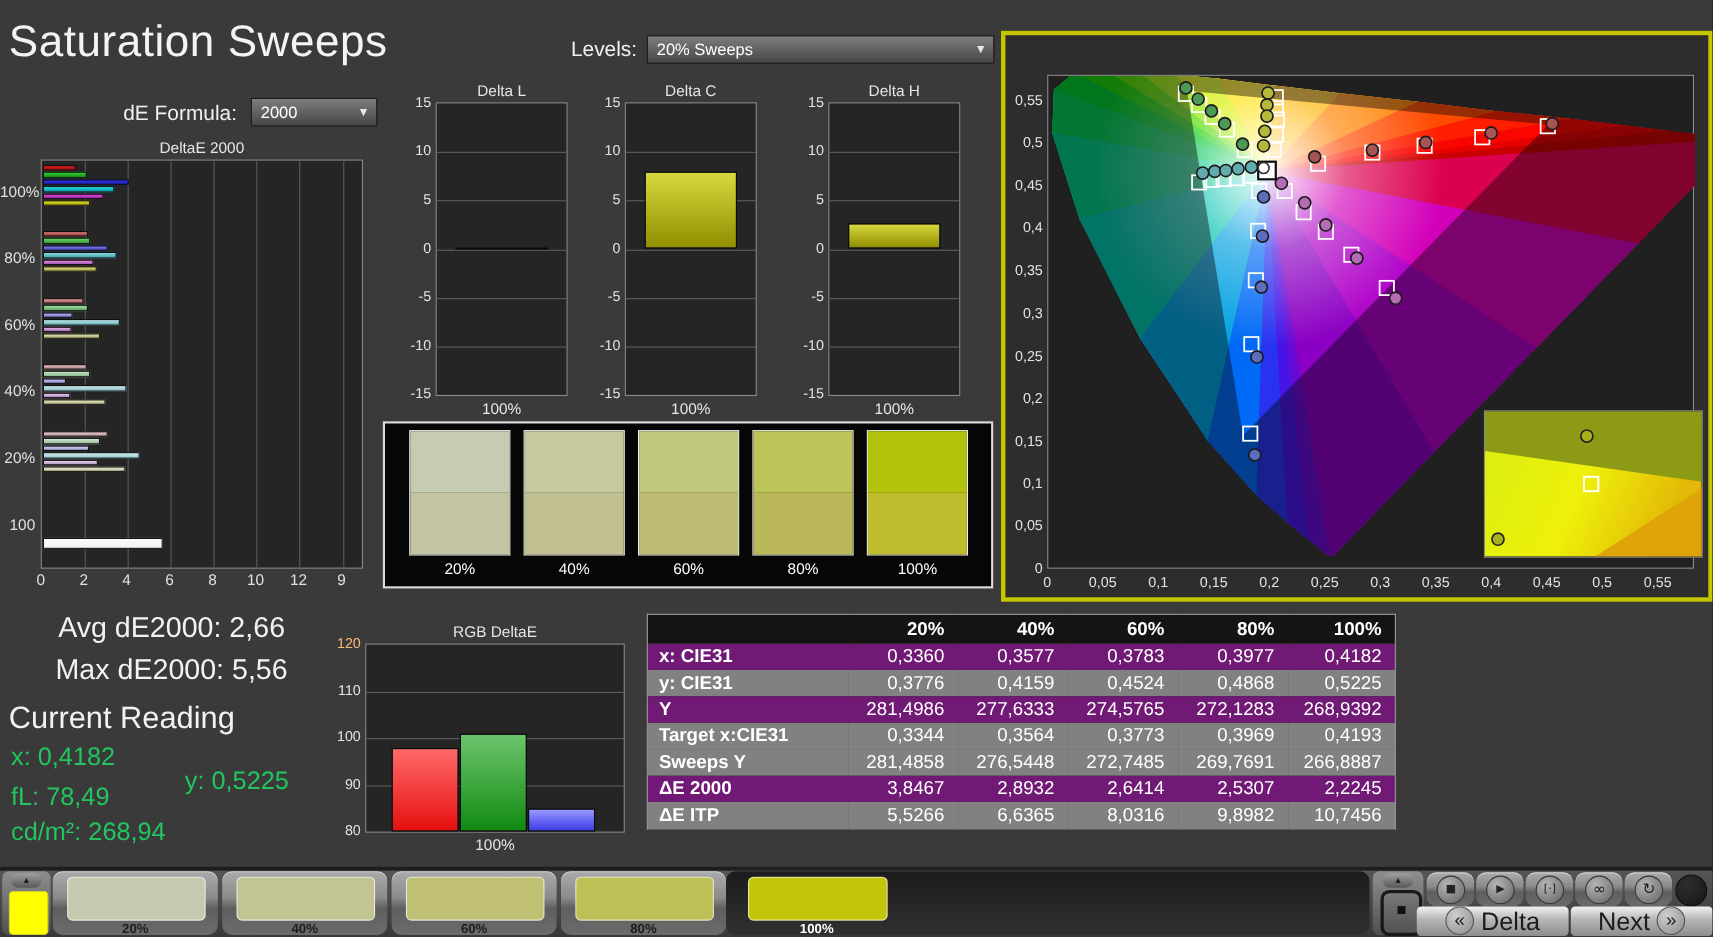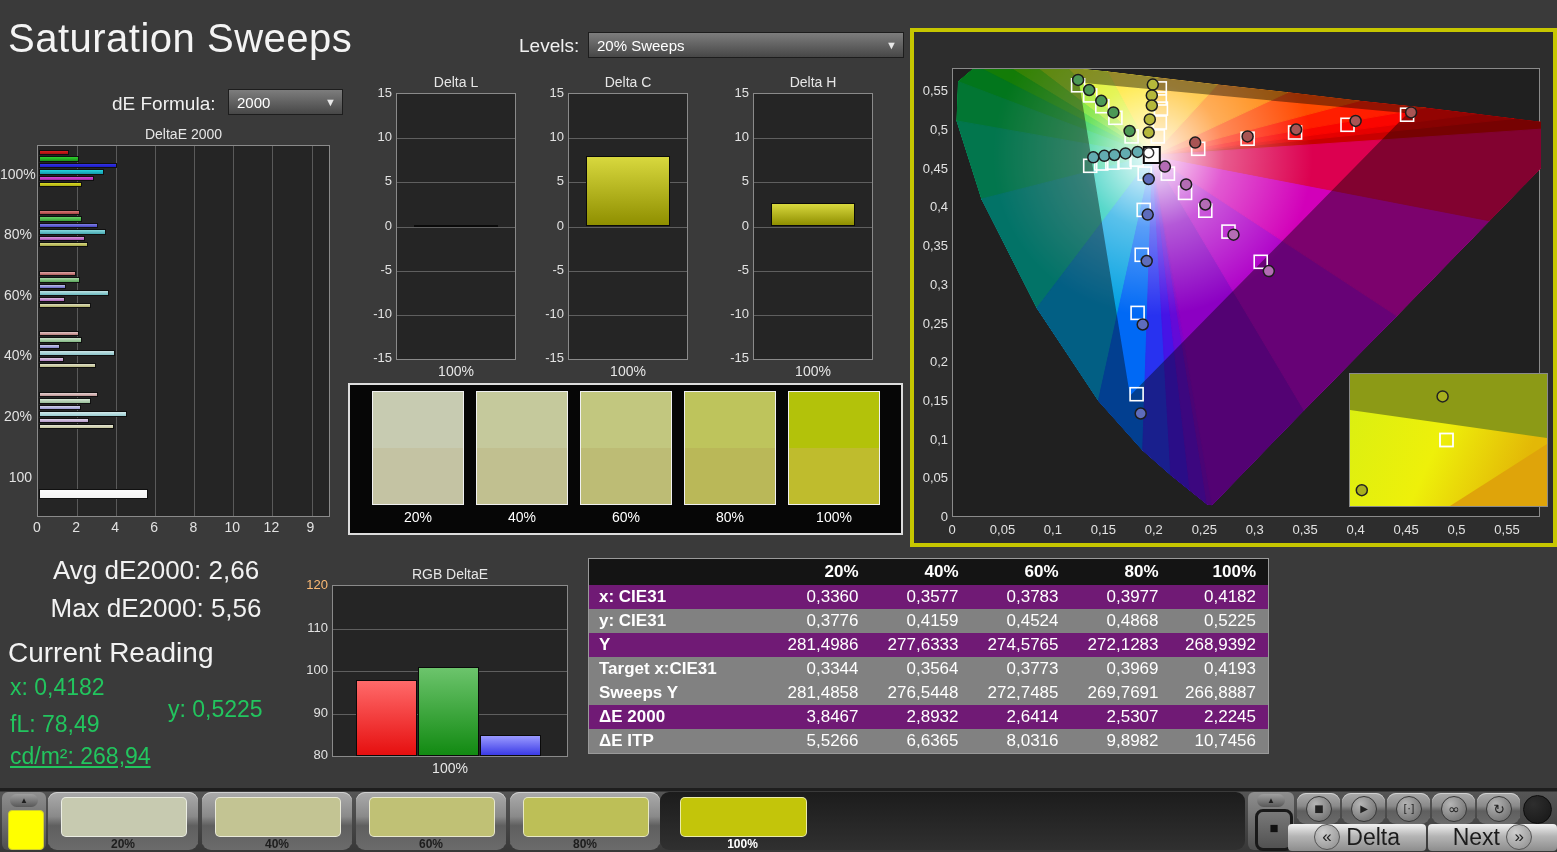--- a/index.html
+++ b/index.html
@@ -353,21 +353,21 @@
       <div style="position: absolute; left: 0px; top: 438.3px; width: 34px; text-align: right; font-size: 13px; color: rgb(226, 226, 226);">0,05</div>
       <div style="position: absolute; left: 0px; top: 477px; width: 34px; text-align: right; font-size: 13px; color: rgb(226, 226, 226);">0</div>
     </div>
 
   <div class="abs bigtxt" style="left:0;top:555px;width:312px;text-align:center;">Avg dE2000: 2,66</div>
   <div class="abs bigtxt" style="left:0;top:593px;width:312px;text-align:center;">Max dE2000: 5,56</div>
   <div class="abs bigtxt" style="left:8px;top:637px;font-size:28px;">Current Reading</div>
   <div class="abs medtxt" style="left:10px;top:674px;">x: 0,4182</div>
   <div class="abs medtxt" style="left:168px;top:696px;">y: 0,5225</div>
   <div class="abs medtxt" style="left:10px;top:711px;">fL: 78,49</div>
-  <div class="abs medtxt" style="left:10px;top:743px;text-decoration:underline;">cd/m²: 268,94</div>
+  <div class="abs medtxt" style="left:10px;top:743px;">cd/m²: 268,94</div>
 
   <div class="abs charttitle" style="left:332px;top:566px;width:236px;">RGB DeltaE</div>
   <div class="abs plot" id="rgbplot" style="left:332px;top:585px;width:236px;height:172px;">
       <div style="position: absolute; left: 0px; top: 127.5px; width: 100%; height: 1px; background: rgb(95, 95, 95);"></div>
       <div style="position: absolute; left: 0px; top: 85px; width: 100%; height: 1px; background: rgb(95, 95, 95);"></div>
       <div style="position: absolute; left: 0px; top: 42.5px; width: 100%; height: 1px; background: rgb(95, 95, 95);"></div>
       <div style="position: absolute; left: 23px; top: 93.5px; width: 61px; height: 76.5px; background: linear-gradient(rgb(255, 106, 106), rgb(230, 15, 15)); border: 1px solid rgb(10, 10, 10); box-sizing: border-box;"></div>
       <div style="position: absolute; left: 85px; top: 80.8px; width: 61px; height: 89.3px; background: linear-gradient(rgb(108, 196, 108), rgb(18, 138, 18)); border: 1px solid rgb(10, 10, 10); box-sizing: border-box;"></div>
       <div style="position: absolute; left: 147px; top: 148.8px; width: 61px; height: 21.3px; background: linear-gradient(rgb(154, 154, 255), rgb(58, 58, 230)); border: 1px solid rgb(10, 10, 10); box-sizing: border-box;"></div>
     </div>

